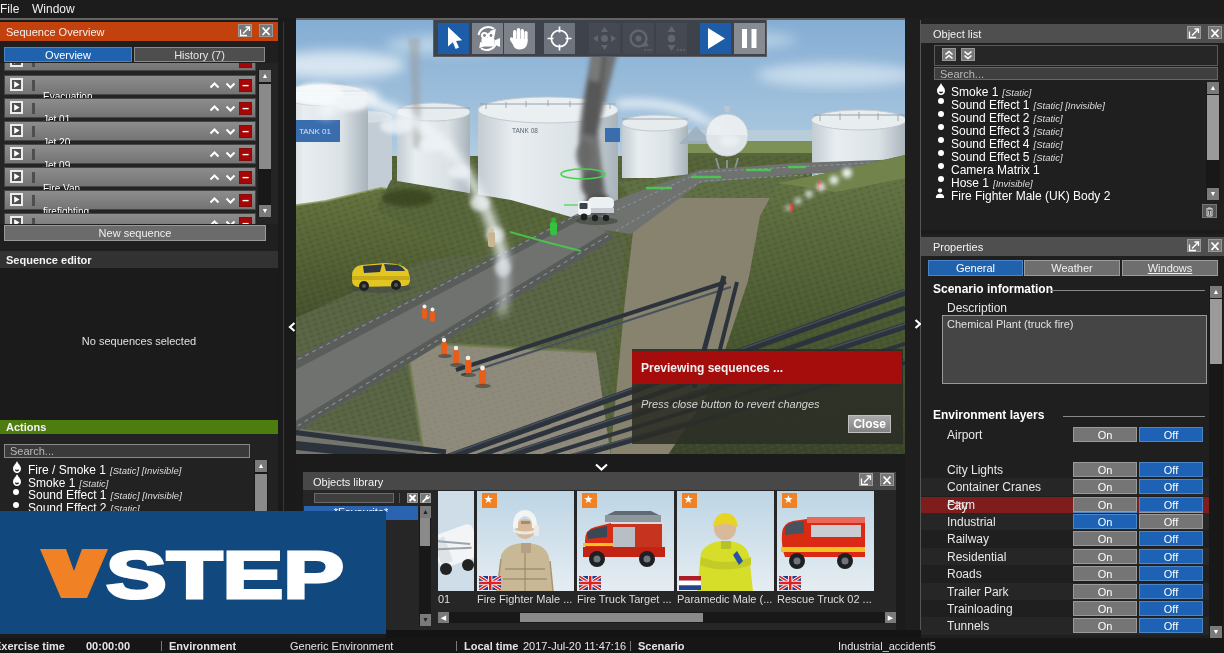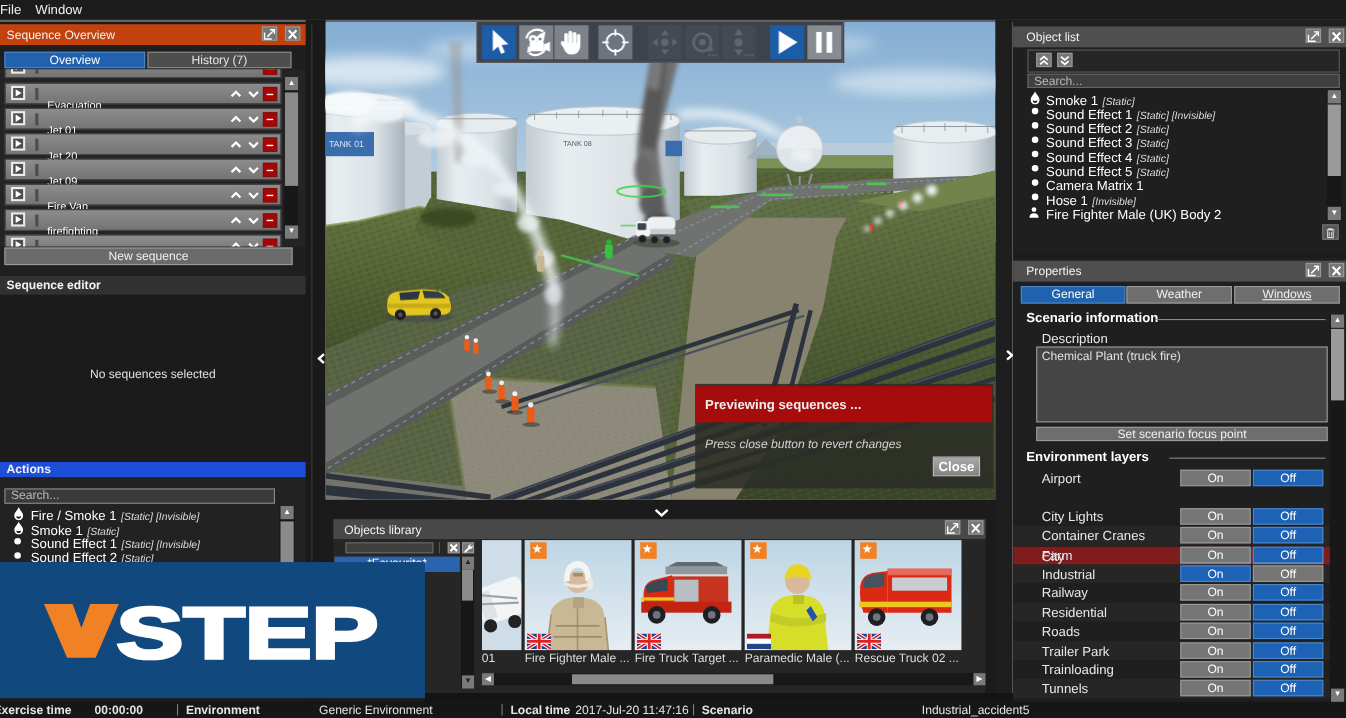--- a/index.html
+++ b/index.html
@@ -239,21 +239,21 @@
 
     <div class="abs" style="left:4px;top:203px;width:262px;height:16px;background:#6b6b6b;border:1px solid #9a9a9a;color:#f0f0f0;font-size:11px;text-align:center;line-height:15px;">New sequence</div>
 
     <div class="titlebar" style="position:absolute;left:0;top:229px;width:278px;height:17px;font-weight:bold;background:#323232;">
       <span style="position:absolute;left:6px;top:3px;">Sequence editor</span>
     </div>
     <div class="abs" style="left:0;top:246px;width:278px;height:157px;background:#1b1b1b;">
       <div style="position:absolute;left:0;top:67px;width:278px;text-align:center;color:#e0e0e0;font-size:11px;">No sequences selected</div>
     </div>
 
-    <div class="titlebar" style="position:absolute;left:0;top:398px;width:278px;height:14px;font-weight:bold;background:#1d4ed8;">
+    <div class="titlebar" style="position:absolute;left:0;top:398px;width:278px;height:14px;font-weight:bold;background:#4d7c0f;">
       <span style="position:absolute;left:6px;top:1px;">Actions</span>
     </div>
     <div class="abs" style="left:0;top:412px;width:278px;height:200px;background:#222;">
       <div class="abs" style="left:4px;top:10px;width:246px;height:14px;background:#3a3a3a;border:1px solid #8a8a8a;color:#b8b8b8;font-size:11px;line-height:13px;padding-left:5px;">Search...</div>
       <div class="actrow" style="top:26px;"><svg class="acticon" viewBox="0 0 10 12">
             <path fill-rule="evenodd" d="M5 0 C6 3 9 4.5 9 7.8 A4 4.3 0 0 1 1 7.8 C1 4.5 4 3 5 0 Z M5 10.6 A2.1 2.4 0 0 1 2.9 8.2 C4 9 6 9 7.1 8.2 A2.1 2.4 0 0 1 5 10.6 Z" fill="#fff"></path>
           </svg><span class="actname">Fire / Smoke 1</span><span class="acttag">[Static] [Invisible]</span></div>
       <div class="actrow" style="top:38.5px;"><svg class="acticon" viewBox="0 0 10 12">
             <path fill-rule="evenodd" d="M5 0 C6 3 9 4.5 9 7.8 A4 4.3 0 0 1 1 7.8 C1 4.5 4 3 5 0 Z M5 10.6 A2.1 2.4 0 0 1 2.9 8.2 C4 9 6 9 7.1 8.2 A2.1 2.4 0 0 1 5 10.6 Z" fill="#fff"></path>
           </svg><span class="actname">Smoke 1</span><span class="acttag">[Static]</span></div>
@@ -867,21 +867,20 @@
           </svg>
         </span>
     </div>
     <div class="abs" style="left:7px;top:26px;width:95px;height:16px;background:#2062ae;border:1px solid #4d86c6;color:#fff;font-size:11px;text-align:center;line-height:15px;">General</div>
     <div class="abs" style="left:103px;top:26px;width:96px;height:16px;background:#6e6e6e;border:1px solid #9a9a9a;color:#f0f0f0;font-size:11px;text-align:center;line-height:15px;">Weather</div>
     <div class="abs" style="left:201px;top:26px;width:96px;height:16px;background:#6e6e6e;border:1px solid #9a9a9a;color:#f0f0f0;font-size:11px;text-align:center;line-height:15px;text-decoration:underline;">Windows</div>
     <div class="abs" style="left:12px;top:48px;color:#fff;font-size:12px;font-weight:bold;">Scenario information</div>
     <div class="abs" style="left:130px;top:56px;width:154px;height:1px;background:#888;"></div>
     <div class="abs" style="left:26px;top:67px;color:#e8e8e8;font-size:12px;">Description</div>
     <div class="abs" style="left:21px;top:81px;width:265px;height:69px;background:#454545;border:1px solid #999;color:#e0e0e0;font-size:11px;padding:2px 4px;">Chemical Plant (truck fire)</div>
-    <div class="abs" style="left:21px;top:154px;width:265px;height:13px;background:#6e6e6e;border:1px solid #999;color:#f0f0f0;font-size:11px;text-align:center;line-height:12px;">Set scenario focus point</div>
     <div class="abs" style="left:12px;top:174px;color:#fff;font-size:12px;font-weight:bold;">Environment layers</div>
     <div class="abs" style="left:142px;top:182px;width:142px;height:1px;background:#888;"></div>
     <div id="envrows" class="abs" style="left:0;top:192px;width:290px;height:216px;overflow:hidden;">
         <div class="envrow" style="top:0.0px;">
           <span class="envlbl">Airport</span>
           <span class="envbtn bon bgray">On</span>
           <span class="envbtn boff bblue">Off</span>
         </div>
         <div class="envrow" style="top:31px;background:#7f1d1d;margin-top:40px;">
           <span class="envlbl">City</span>

